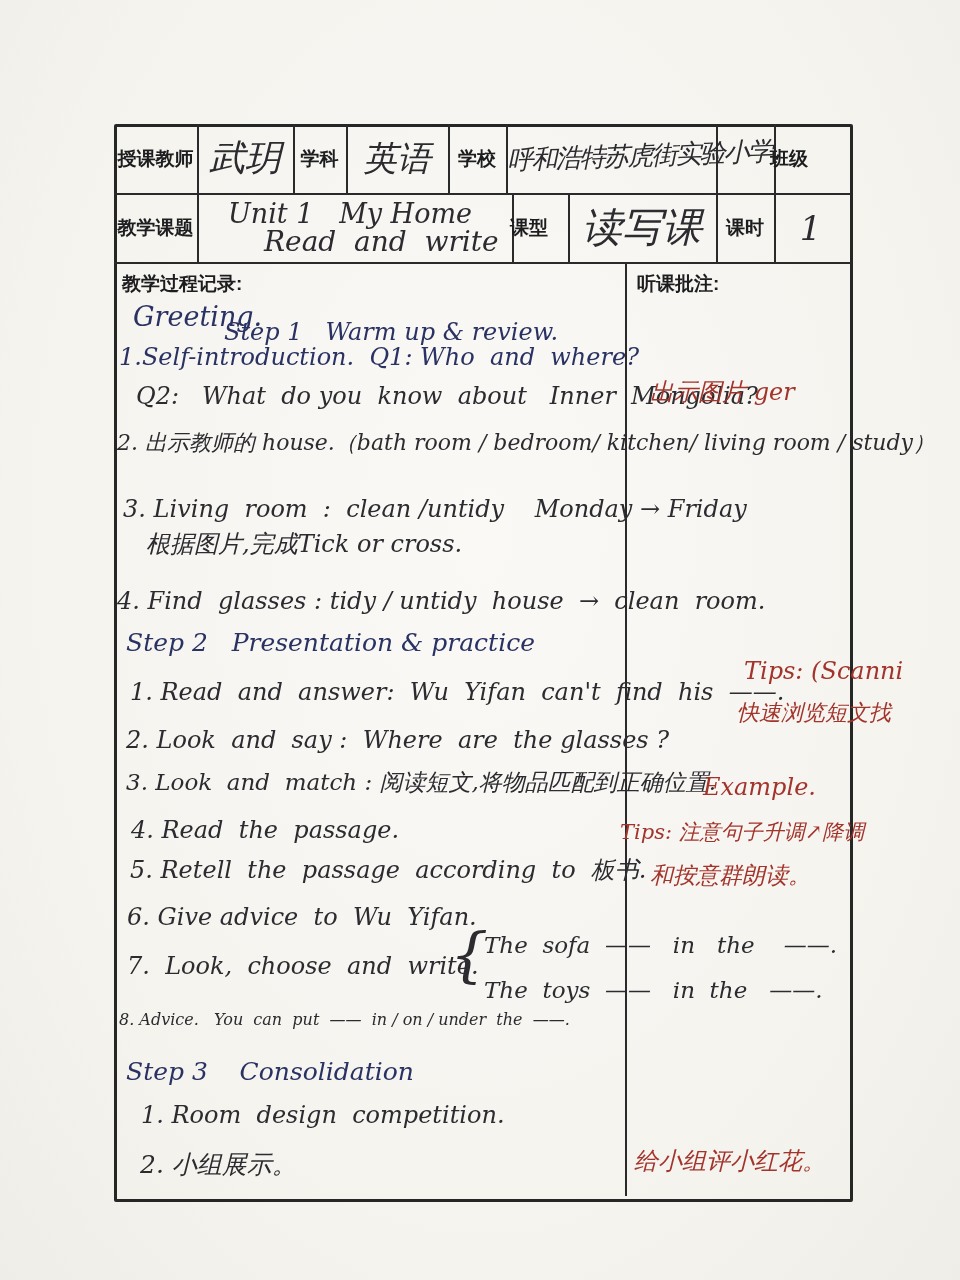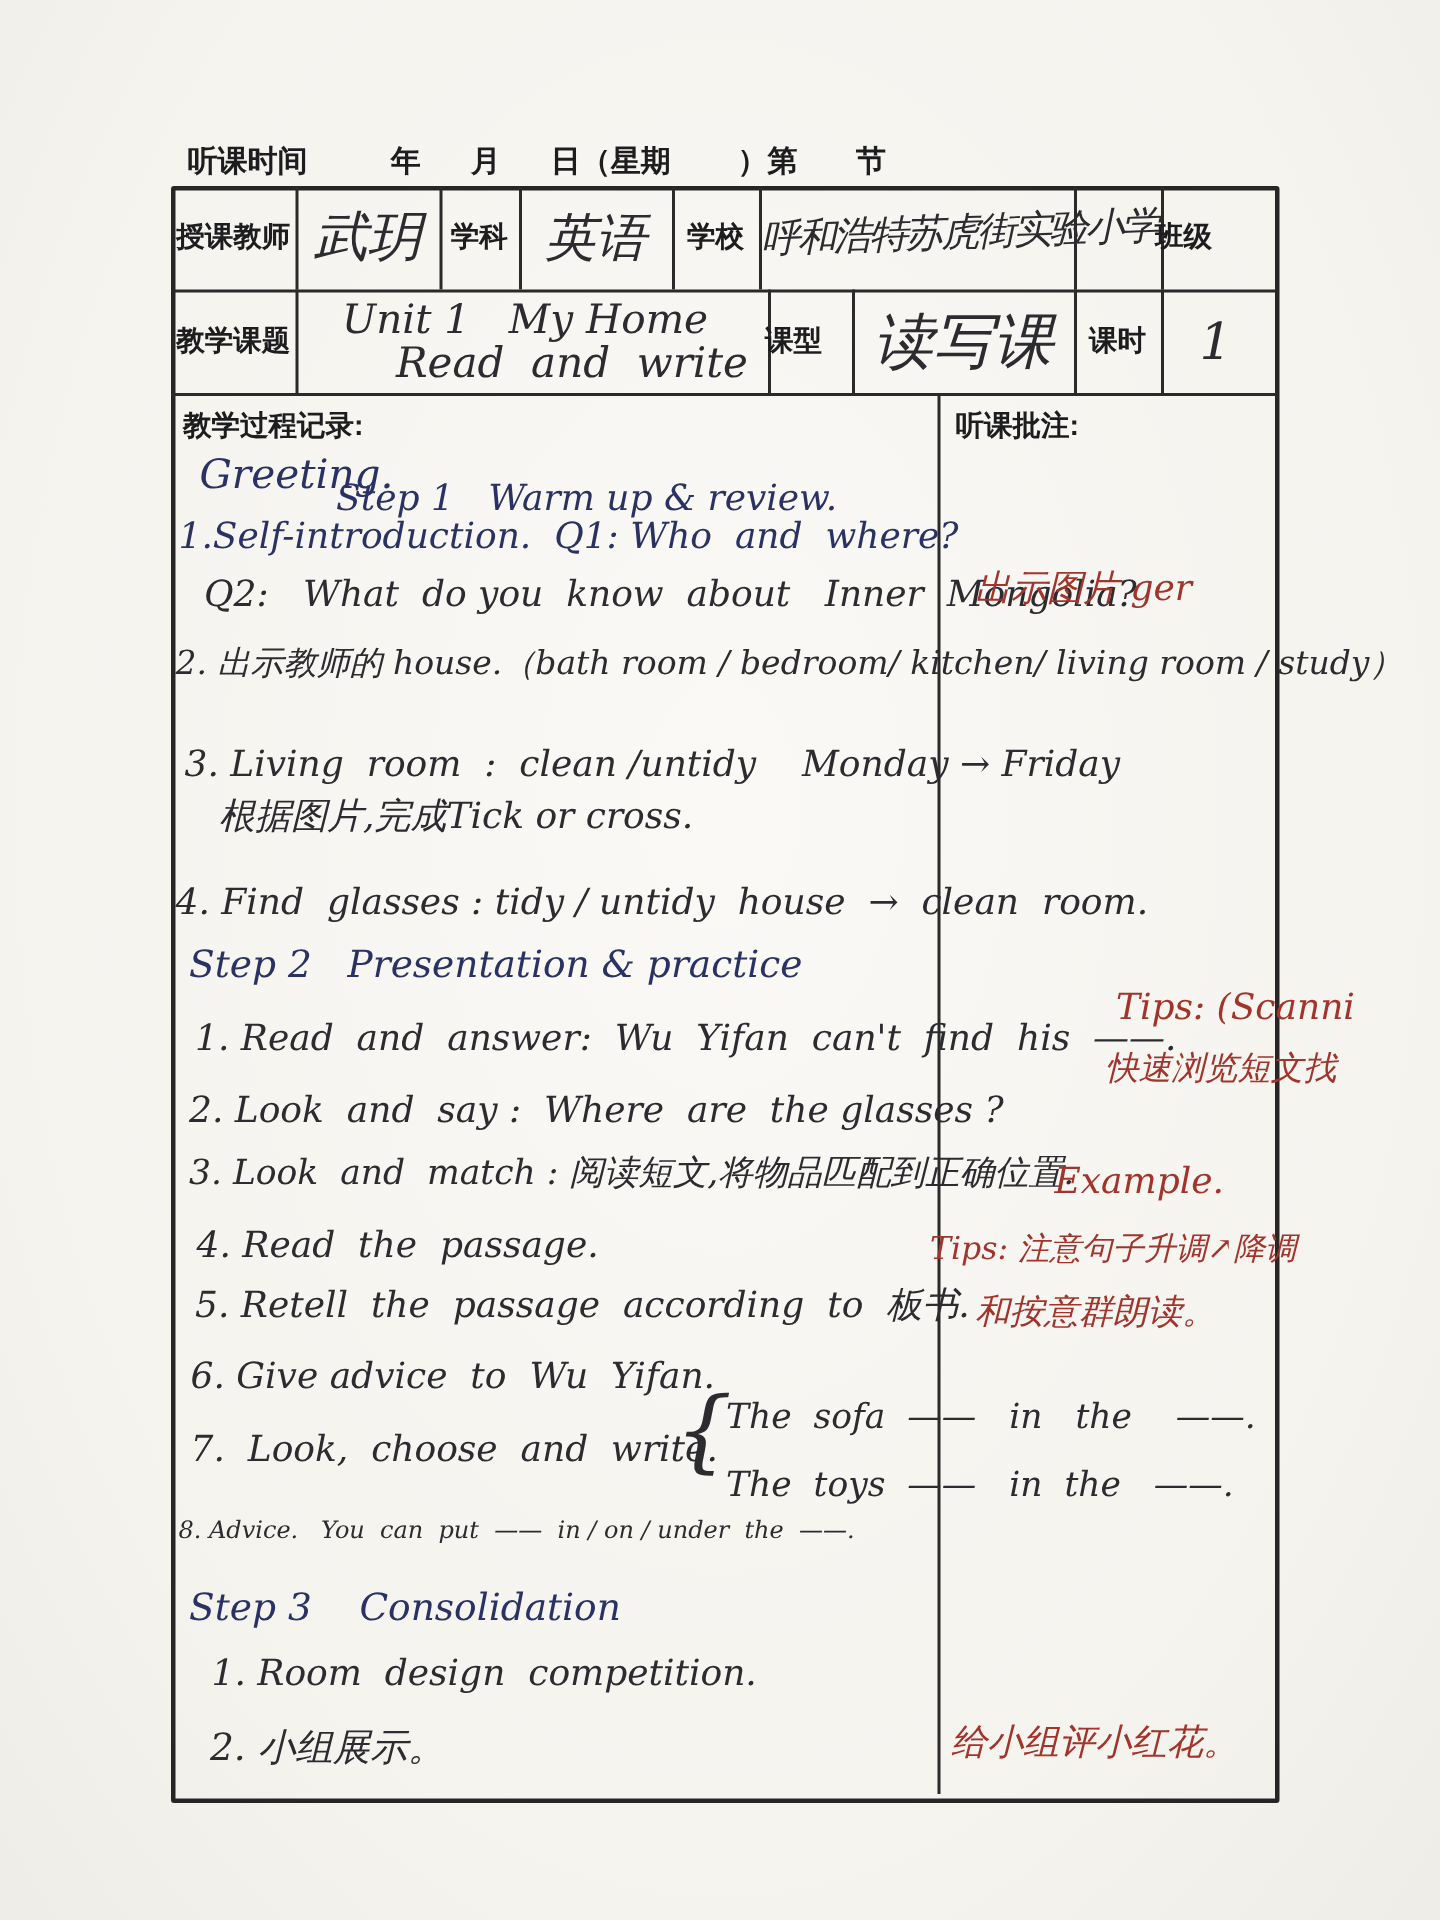--- a/index.html
+++ b/index.html
@@ -40,21 +40,20 @@
   .note{
     position:absolute;font-family:"DejaVu Serif",serif;font-style:italic;
     white-space:pre;line-height:1.1;transform-origin:left top;
   }
 </style>
 </head>
 <body>
 
 <div class="page">
 
-  <div class="printed" style="left:125px;top:94px;font-size:20px;">听课时间          年      月      日（星期        ）第       节</div>
 
   <div class="frame" style="left:114px;top:124px;width:733px;height:1072px;"></div>
   <div class="hline" style="left:114px;top:193px;width:737px;"></div>
   <div class="hline" style="left:114px;top:262px;width:737px;"></div>
 
   <div class="vline" style="left:197px;top:124px;height:69px;"></div>
   <div class="vline" style="left:293px;top:124px;height:69px;"></div>
   <div class="vline" style="left:346px;top:124px;height:69px;"></div>
   <div class="vline" style="left:448px;top:124px;height:69px;"></div>
   <div class="vline" style="left:506px;top:124px;height:69px;"></div>

